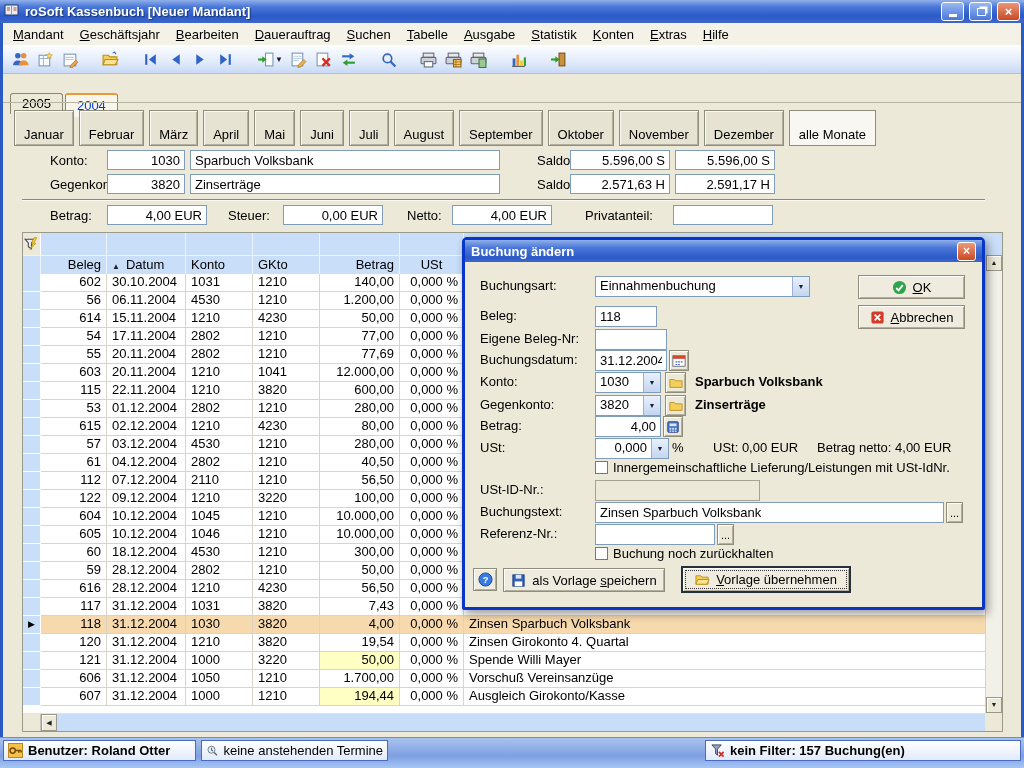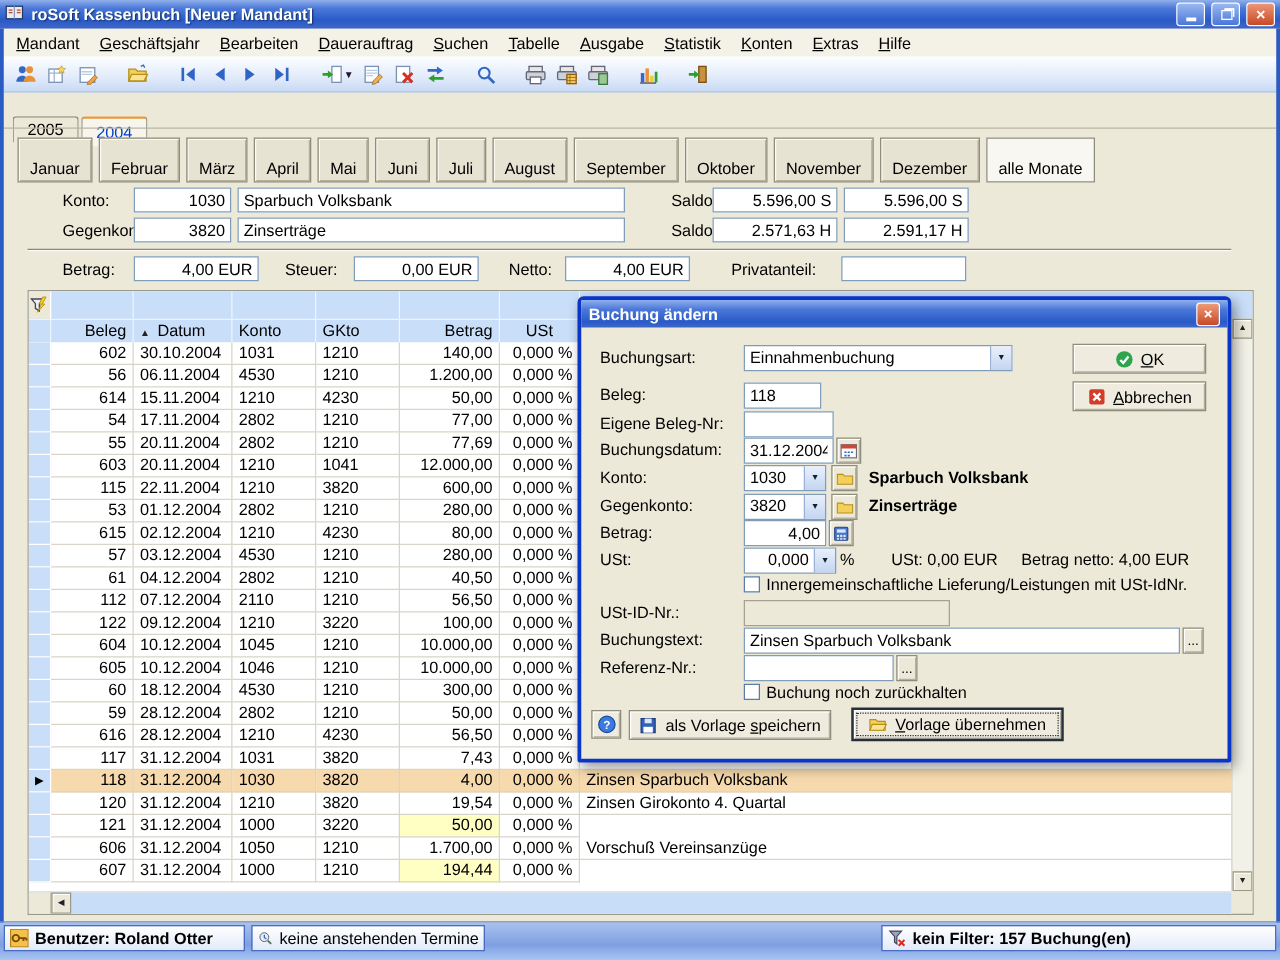--- a/index.html
+++ b/index.html
@@ -574,39 +574,41 @@
           <span class="c w-text">Zinsen Girokonto 4. Quartal</span>
         </div>
         <div class="trow">
           <span class="c sel"></span>
           <span class="c w-beleg num">121</span>
           <span class="c w-datum">31.12.2004</span>
           <span class="c w-konto">1000</span>
           <span class="c w-gkto">3220</span>
           <span class="c w-betrag num hl">50,00</span>
           <span class="c w-ust num">0,000 %</span>
+          <span class="c w-text">Spende Willi Mayer</span>
         </div>
         <div class="trow">
           <span class="c sel"></span>
           <span class="c w-beleg num">606</span>
           <span class="c w-datum">31.12.2004</span>
           <span class="c w-konto">1050</span>
           <span class="c w-gkto">1210</span>
           <span class="c w-betrag num">1.700,00</span>
           <span class="c w-ust num">0,000 %</span>
           <span class="c w-text">Vorschuß Vereinsanzüge</span>
         </div>
         <div class="trow">
           <span class="c sel"></span>
           <span class="c w-beleg num">607</span>
           <span class="c w-datum">31.12.2004</span>
           <span class="c w-konto">1000</span>
           <span class="c w-gkto">1210</span>
           <span class="c w-betrag num hl">194,44</span>
           <span class="c w-ust num">0,000 %</span>
+          <span class="c w-text">Ausgleich Girokonto/Kasse</span>
         </div>
       </div>
     <div class="vscroll">
       <div class="varrow up">▲</div>
       <div class="varrow dn">▼</div>
     </div>
     <div class="hscroll">
       <div class="hstub"></div>
       <div class="harrow">◀</div>
       <div class="htrack"></div>

